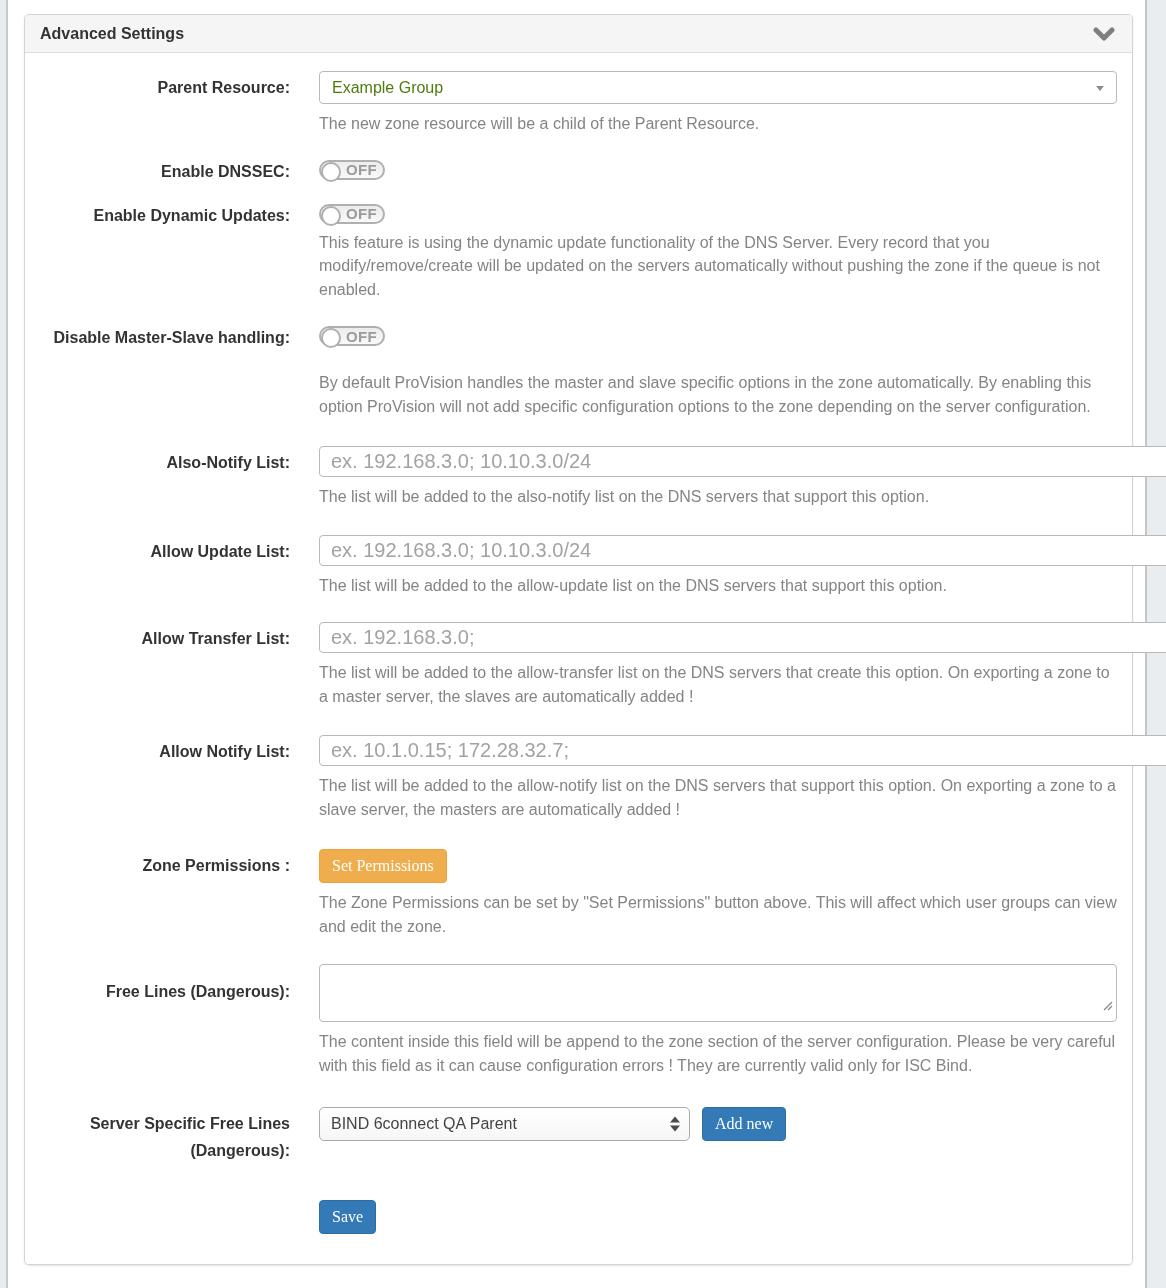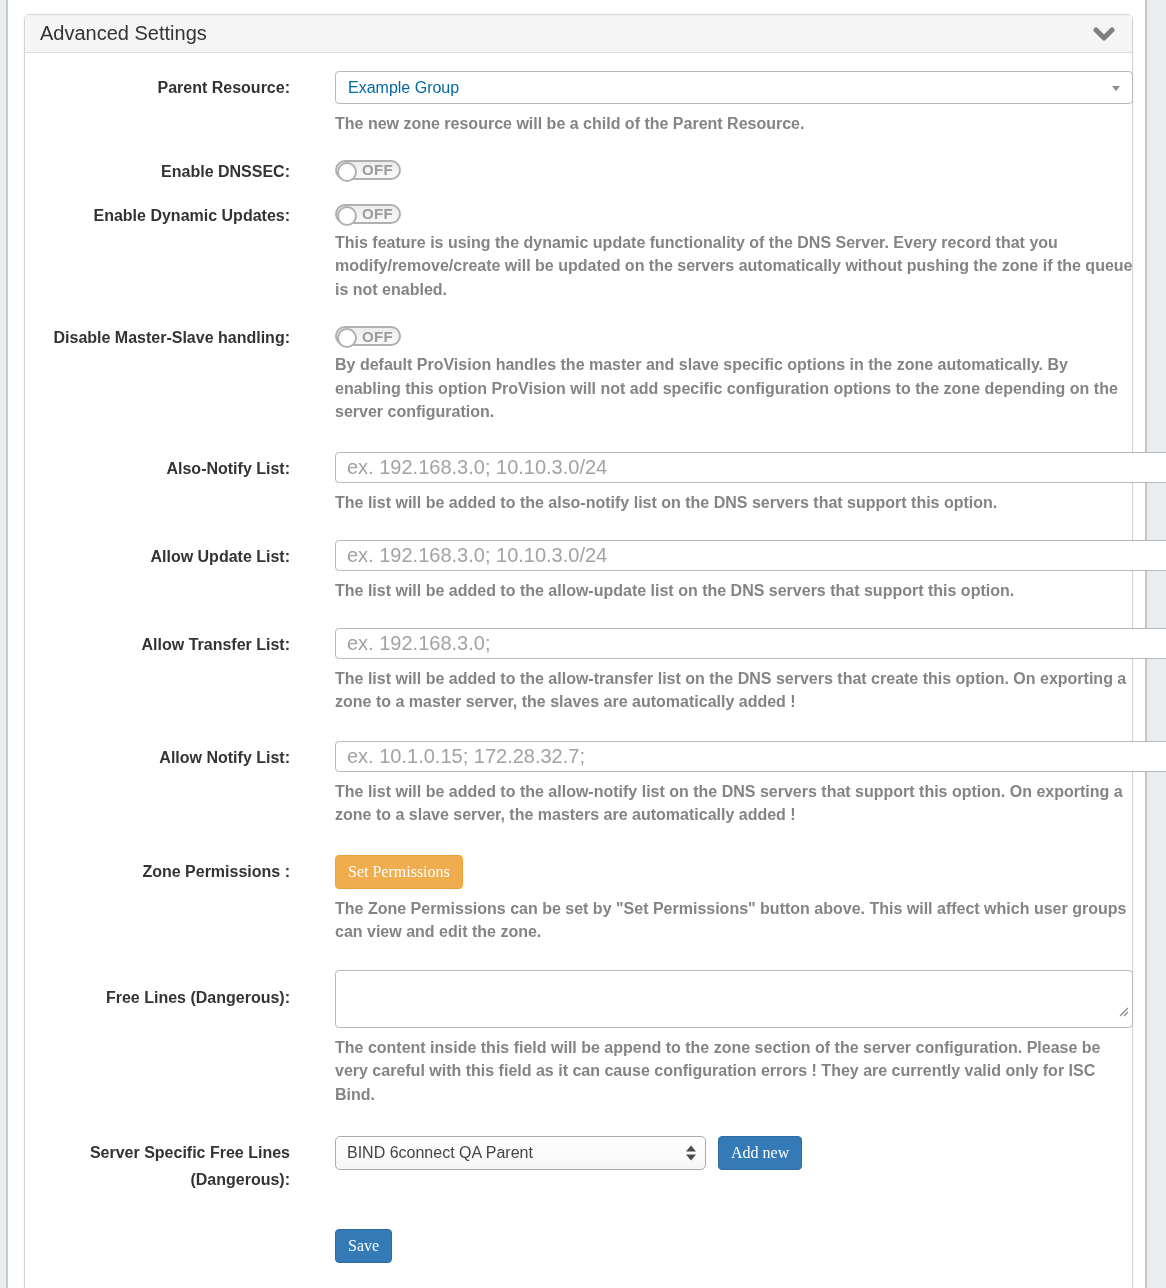--- a/index.html
+++ b/index.html
@@ -24,38 +24,38 @@
     background:#fff;
     box-shadow:0 1px 2px rgba(0,0,0,0.10);
   }
   .panel-header {
     height:38px; background:#f5f5f5;
     border-bottom:1px solid #ddd;
     border-radius:4px 4px 0 0;
     display:flex; align-items:center; justify-content:space-between;
     padding:0 17px 0 15px;
   }
-  .panel-title { font-size:20px; font-weight:normal; color:#333; }
+  .panel-title { font-size:16px; font-weight:bold; color:#333; }
   .panel-body { padding:18px 16px 30px 15px; border-radius:0 0 4px 4px; background:#fff; }
 
-  .frow { display:grid; grid-template-columns:250px 798px; column-gap:45px; }
+  .frow { display:grid; grid-template-columns:250px 798px; column-gap:29px; }
   .flabel {
     text-align:right; font-weight:bold; font-size:16px; color:#333;
     line-height:26px;
   }
-  .help { margin-top:8px; font-size:16px; line-height:23.5px; color:#848484;font-weight:bold; }
+  .help { margin-top:8px; font-size:16px; line-height:23.5px; color:#848484; }
 
   .mb23{margin-bottom:23px}.mb18{margin-bottom:18px}.mb24{margin-bottom:24px}
   .mb28{margin-bottom:28px}.mb26{margin-bottom:26px}.mb25{margin-bottom:25px}
   .mb27{margin-bottom:27px}.mb30{margin-bottom:30px}.mb36{margin-bottom:36px}
 
   .combo {
     height:33px; border:1px solid #b9b9b9; border-radius:4px; background:#fff;
     display:flex; align-items:center; padding:0 26px 0 12px;
-    font-size:16px; color:#0369a1; position:relative; cursor:pointer;
+    font-size:16px; color:#4d7c0f; position:relative; cursor:pointer;
   }
   .caret-down {
     position:absolute; right:12px; top:50%; margin-top:-2px;
     width:0; height:0;
     border-left:4px solid transparent; border-right:4px solid transparent;
     border-top:5px solid #8d8d8d;
   }
 
   .toggle {
     width:66px; height:20px; border:2px solid #b0b0b0; border-radius:15px;
@@ -162,21 +162,21 @@
       </div>
     </div>
 
     <div class="frow mb28">
       <div class="flabel">Disable Master-Slave handling:</div>
       <div>
         <div class="toggle">
           <span class="knob"></span>
           <span class="toggle-text">OFF</span>
         </div>
-        <div class="help" style="margin-top:7px">By default ProVision handles the master and slave specific options in the zone automatically. By enabling this option ProVision will not add specific configuration options to the zone depending on the server configuration.</div>
+        <div class="help" style="margin-top:25px">By default ProVision handles the master and slave specific options in the zone automatically. By enabling this option ProVision will not add specific configuration options to the zone depending on the server configuration.</div>
       </div>
     </div>
 
     <div class="frow mb26">
       <div class="flabel pt4">Also-Notify List:</div>
       <div>
         <input class="text-input" type="text" value="" placeholder="ex. 192.168.3.0; 10.10.3.0/24" style="">
         <div class="help">The list will be added to the also-notify list on the DNS servers that support this option.</div>
       </div>
     </div>

